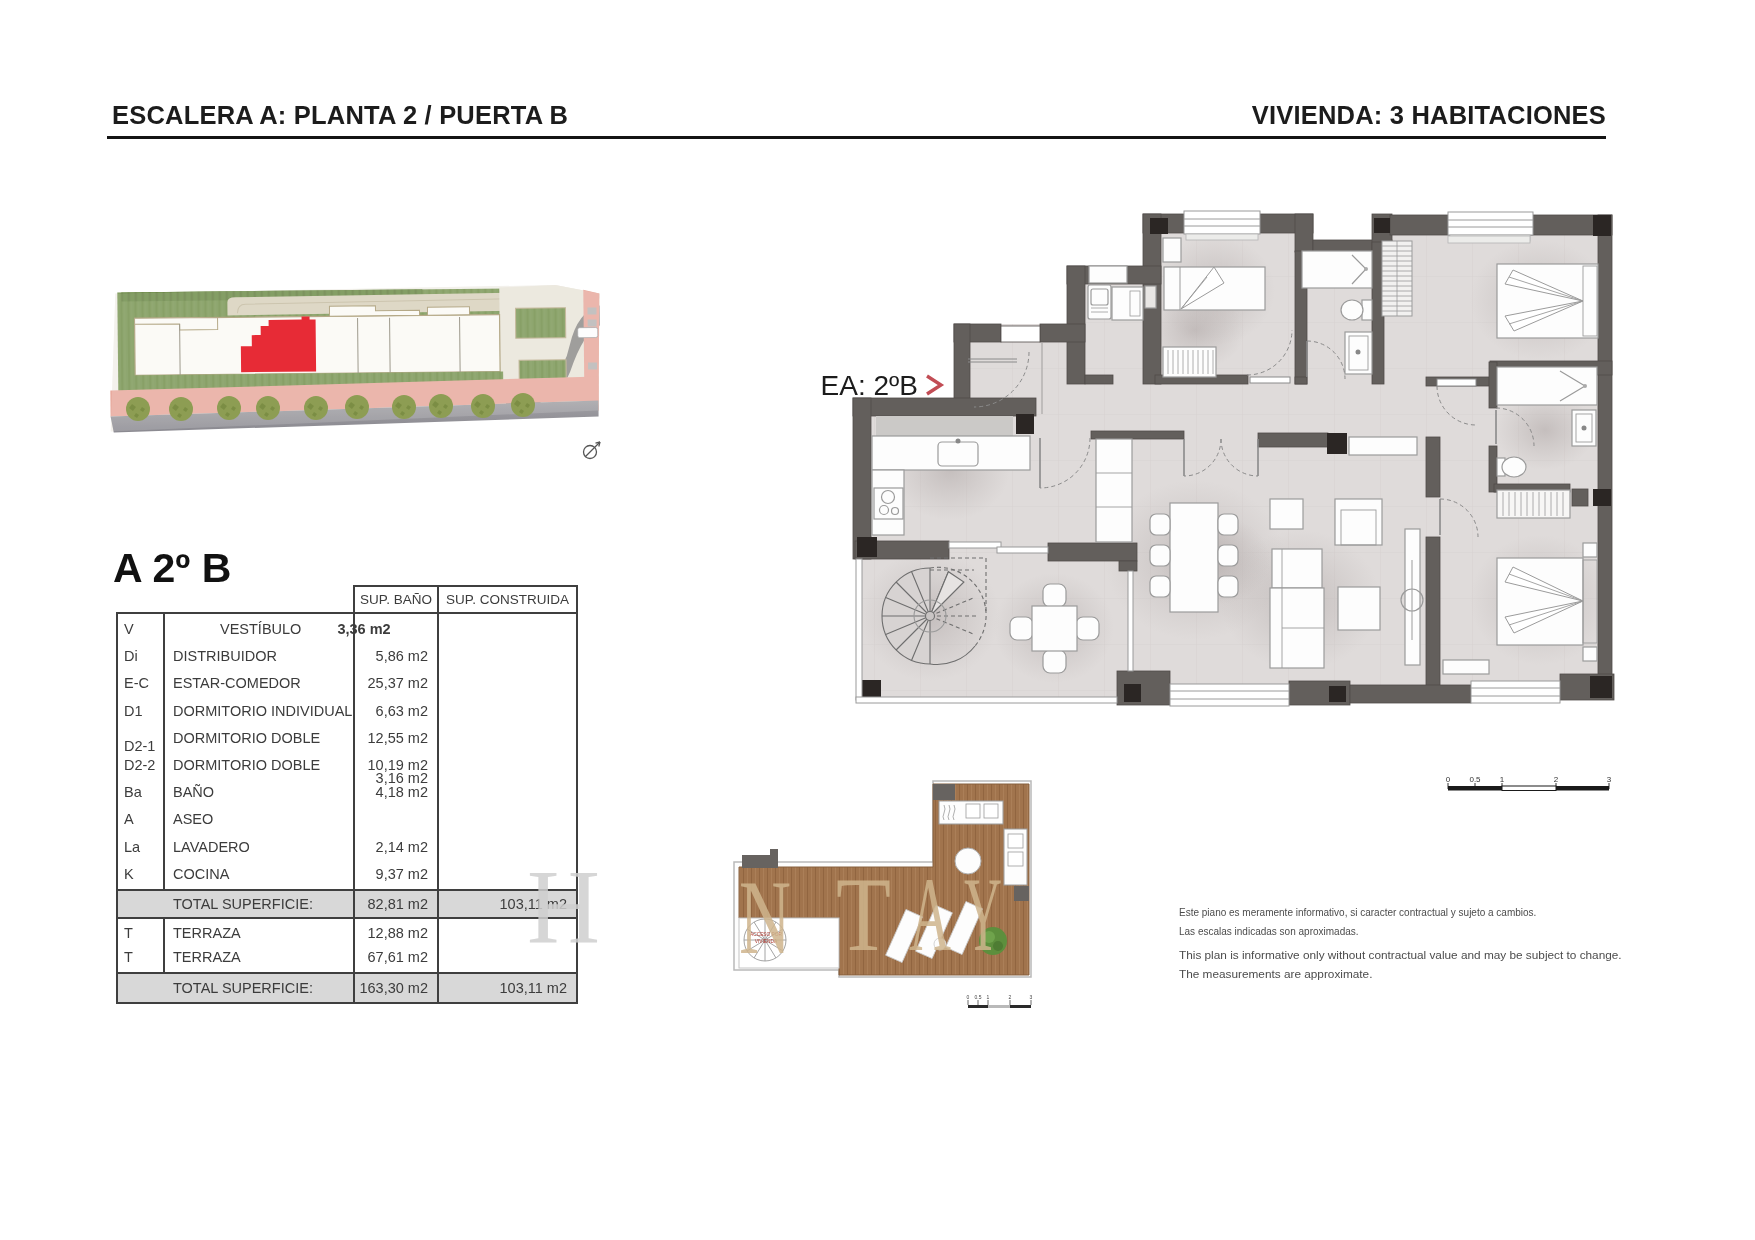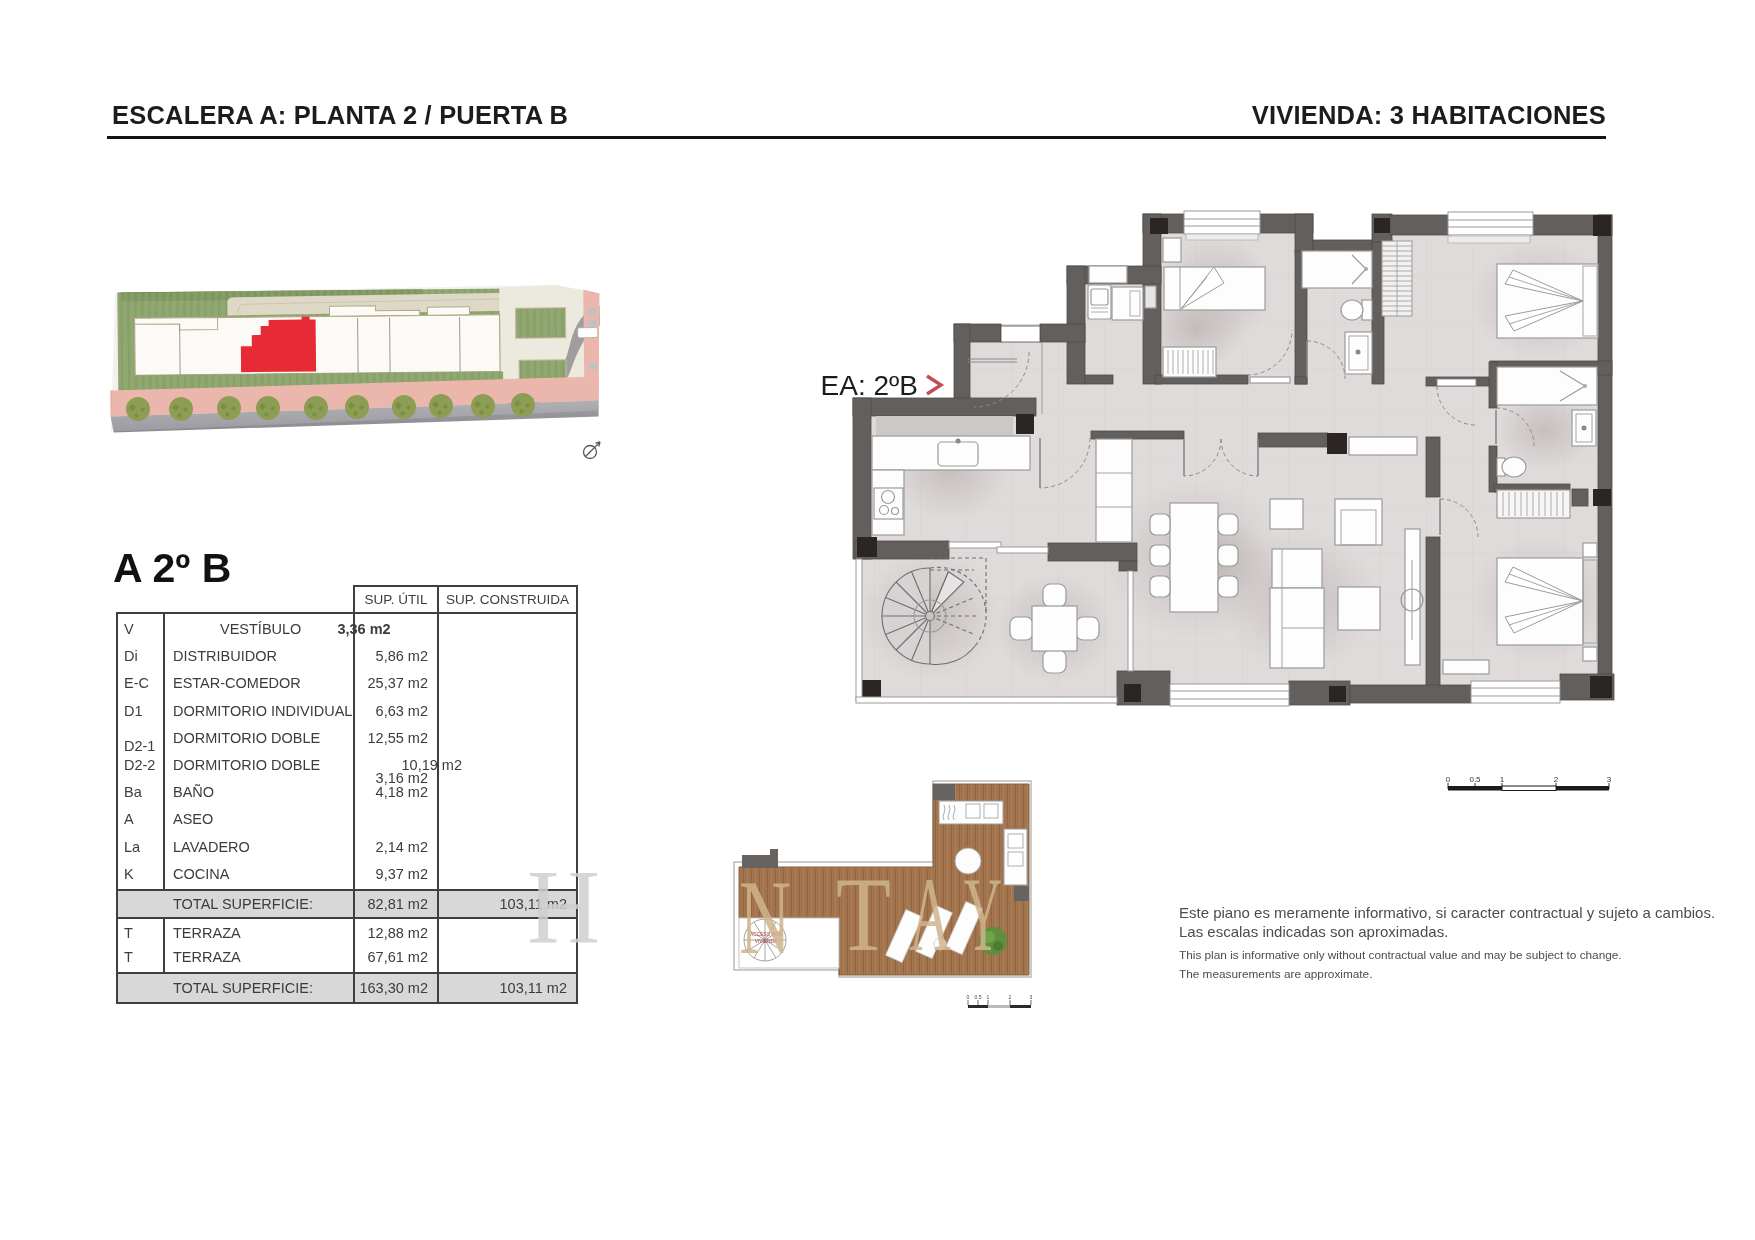--- a/index.html
+++ b/index.html
@@ -30,21 +30,21 @@
 <div class="hline" style="left:116px;top:917px;width:462px;height:2px;"></div>
 <div class="hline" style="left:116px;top:972px;width:462px;height:2px;"></div>
 <div class="hline" style="left:116px;top:1002px;width:462px;height:2px;"></div>
 <div class="vline" style="left:116px;top:612px;width:2px;height:392px;"></div>
 <div class="vline" style="left:163px;top:612px;width:2px;height:279px;"></div>
 <div class="vline" style="left:163px;top:917px;width:2px;height:57px;"></div>
 <div class="vline" style="left:353px;top:585px;width:2px;height:419px;"></div>
 <div class="vline" style="left:437px;top:585px;width:2px;height:419px;"></div>
 <div class="vline" style="left:576px;top:585px;width:2px;height:419px;"></div>
 
-<div class="cell" style="left:355px;top:592px;width:82px;text-align:center;font-size:13.5px;">SUP. ÚTIL</div>
+<div class="cell" style="left:355px;top:592px;width:82px;text-align:center;font-size:13.5px;">SUP. BAÑO</div>
 <div class="cell" style="left:439px;top:592px;width:137px;text-align:center;font-size:13.5px;">SUP. CONSTRUIDA</div>
 
 <div class="cell" style="left:124px;top:621px;">V</div>
 <div class="cell" style="left:124px;top:648px;">Di</div>
 <div class="cell" style="left:124px;top:675px;">E-C</div>
 <div class="cell" style="left:124px;top:703px;">D1</div>
 <div class="cell" style="left:124px;top:730px;margin-top:8px;">D2-1</div>
 <div class="cell" style="left:124px;top:757px;">D2-2</div>
 <div class="cell" style="left:124px;top:784px;">Ba</div>
 <div class="cell" style="left:124px;top:811px;">A</div>
@@ -60,21 +60,21 @@
 <div class="cell" style="left:173px;top:784px;">BAÑO</div>
 <div class="cell" style="left:173px;top:811px;">ASEO</div>
 <div class="cell" style="left:173px;top:839px;">LAVADERO</div>
 <div class="cell" style="left:173px;top:866px;">COCINA</div>
 
 <div class="cell" style="left:300px;top:621px;width:128px;text-align:center;font-weight:bold;">3,36 m2</div>
 <div class="cell" style="left:300px;top:648px;width:128px;text-align:right;">5,86 m2</div>
 <div class="cell" style="left:300px;top:675px;width:128px;text-align:right;">25,37 m2</div>
 <div class="cell" style="left:300px;top:703px;width:128px;text-align:right;">6,63 m2</div>
 <div class="cell" style="left:300px;top:730px;width:128px;text-align:right;">12,55 m2</div>
-<div class="cell" style="left:300px;top:757px;width:128px;text-align:right;padding-left:34px;">10,19 m2</div>
+<div class="cell" style="left:300px;top:757px;width:128px;text-align:right;">10,19 m2</div>
 <div class="cell" style="left:300px;top:784px;width:128px;text-align:right;">4,18 m2</div>
 <div class="cell" style="left:300px;top:770px;width:128px;text-align:right;">3,16 m2</div>
 <div class="cell" style="left:300px;top:839px;width:128px;text-align:right;">2,14 m2</div>
 <div class="cell" style="left:300px;top:866px;width:128px;text-align:right;">9,37 m2</div>
 
 <div class="cell" style="left:173px;top:896px;">TOTAL SUPERFICIE:</div>
 <div class="cell" style="left:300px;top:896px;width:128px;text-align:right;">82,81 m2</div>
 <div class="cell" style="left:439px;top:896px;width:128px;text-align:right;">103,11 m2</div>
 
 <div class="cell" style="left:124px;top:925px;">T</div>
@@ -645,20 +645,20 @@
 <g font-family="Liberation Serif, serif" font-size="105" fill="#cfb58d" opacity="0.85">
 <text x="527" y="942" textLength="73" lengthAdjust="spacingAndGlyphs" fill="#cfcfcf">H</text>
 <text x="739" y="953" textLength="52" lengthAdjust="spacingAndGlyphs">N</text>
 <text x="836" y="950" textLength="55" lengthAdjust="spacingAndGlyphs">T</text>
 <text x="909" y="950" textLength="42" lengthAdjust="spacingAndGlyphs">A</text>
 <text x="964" y="950" textLength="38" lengthAdjust="spacingAndGlyphs">Y</text>
 </g>
 </svg>
 </div>
 
-<div class="abs" style="left:1179px;top:903px;font-size:15px;line-height:19px;color:#4c4c4c;">
+<div class="abs" style="left:1179px;top:903px;font-size:10px;line-height:19px;color:#4c4c4c;">
 Este piano es meramente informativo, si caracter contractual y sujeto a cambios.<br>
 Las escalas indicadas son aproximadas.
 </div>
 <div class="abs" style="left:1179px;top:946px;font-size:11.8px;line-height:19px;color:#4c4c4c;">
 This plan is informative only without contractual value and may be subject to change.<br>
 The measurements are approximate.
 </div>
 
 </body></html>

